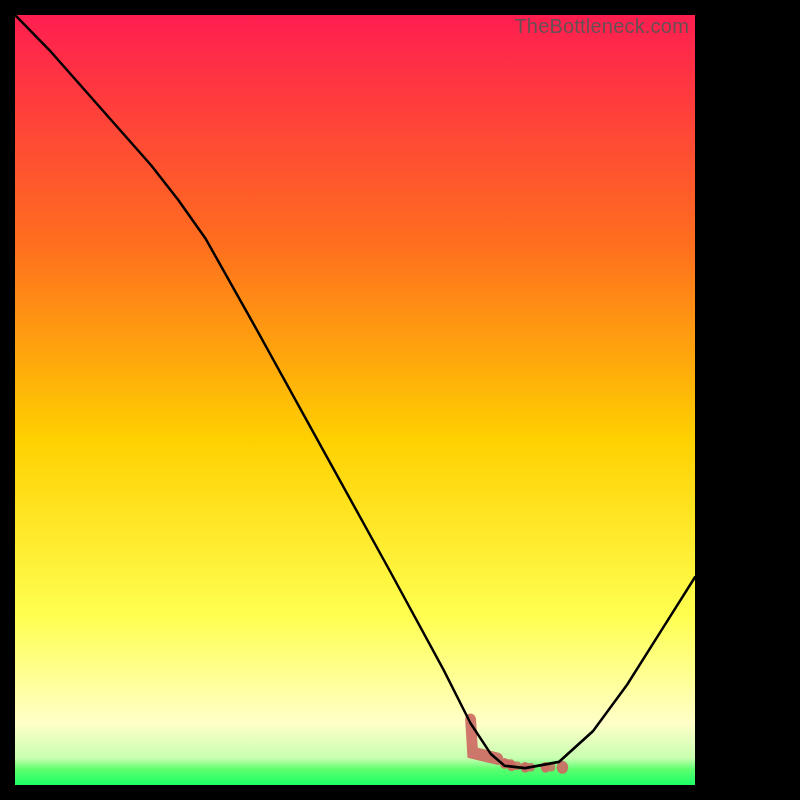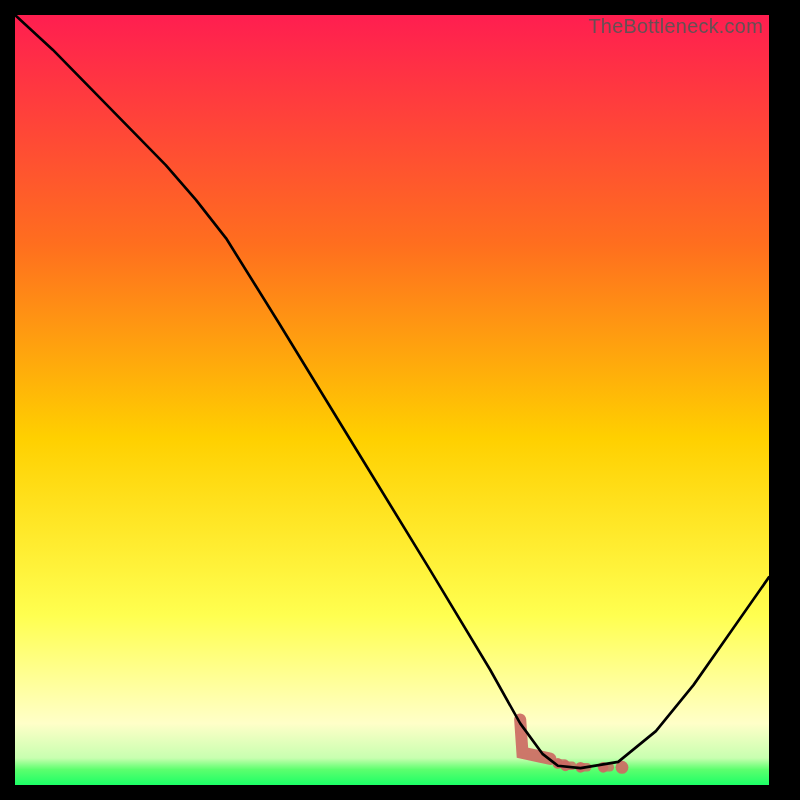--- a/index.html
+++ b/index.html
@@ -13,21 +13,21 @@
   .frame {
     width: 800px;
     height: 800px;
     background: #000;
     position: relative;
   }
   .plot-area {
     position: absolute;
     left: 15px;
     top: 15px;
-    width: 754px;
+    width: 680px;
     height: 770px;
   }
   .plot-bg {
     position: absolute;
     left: 0;
     top: 0;
     width: 100%;
     height: 100%;
   }
   .watermark {

